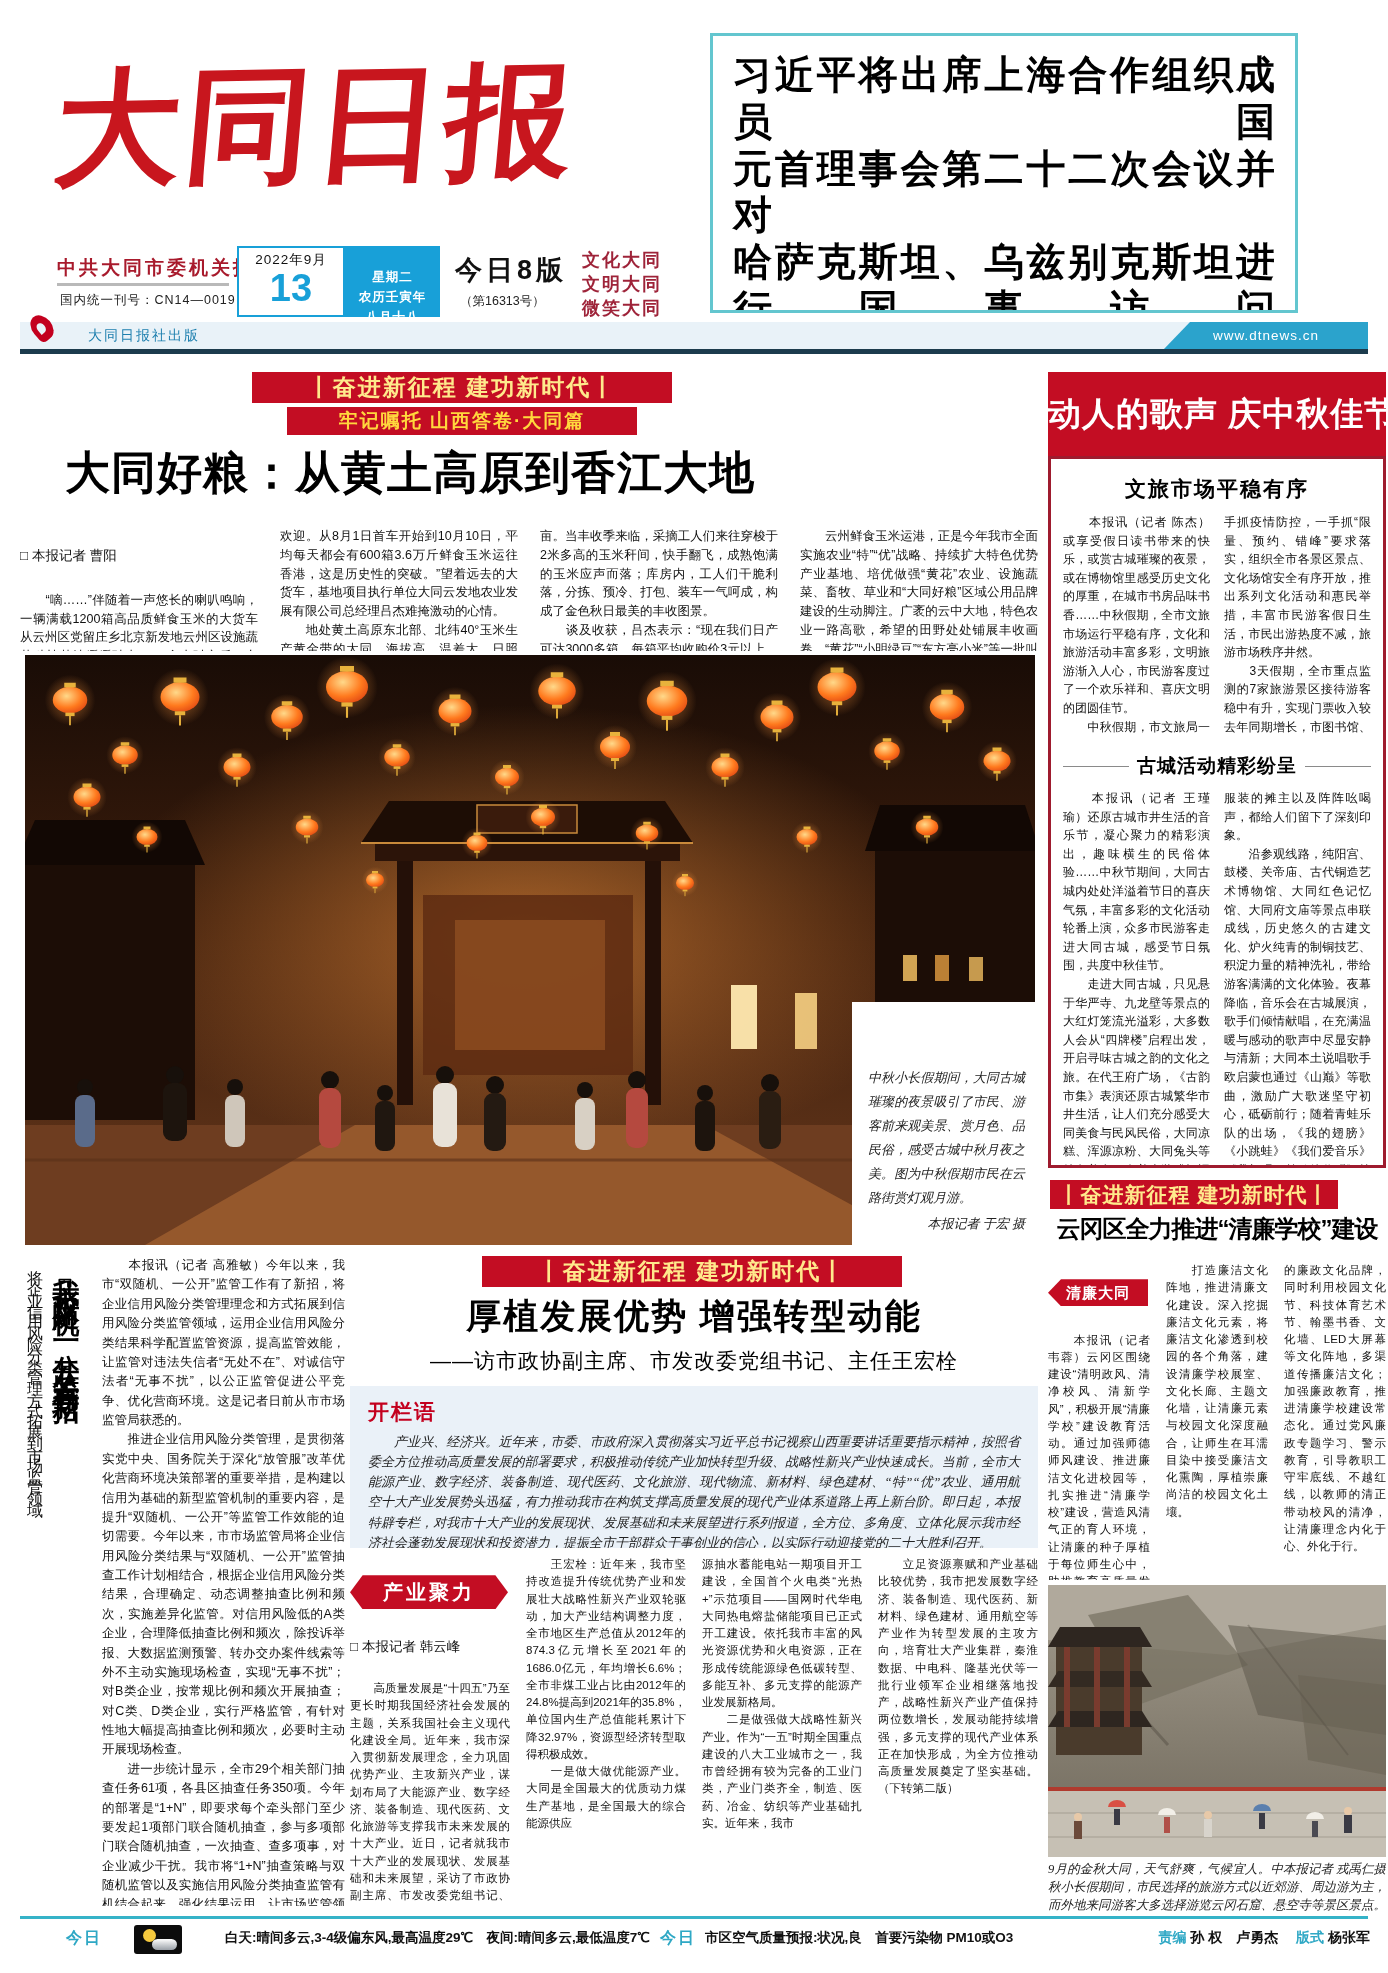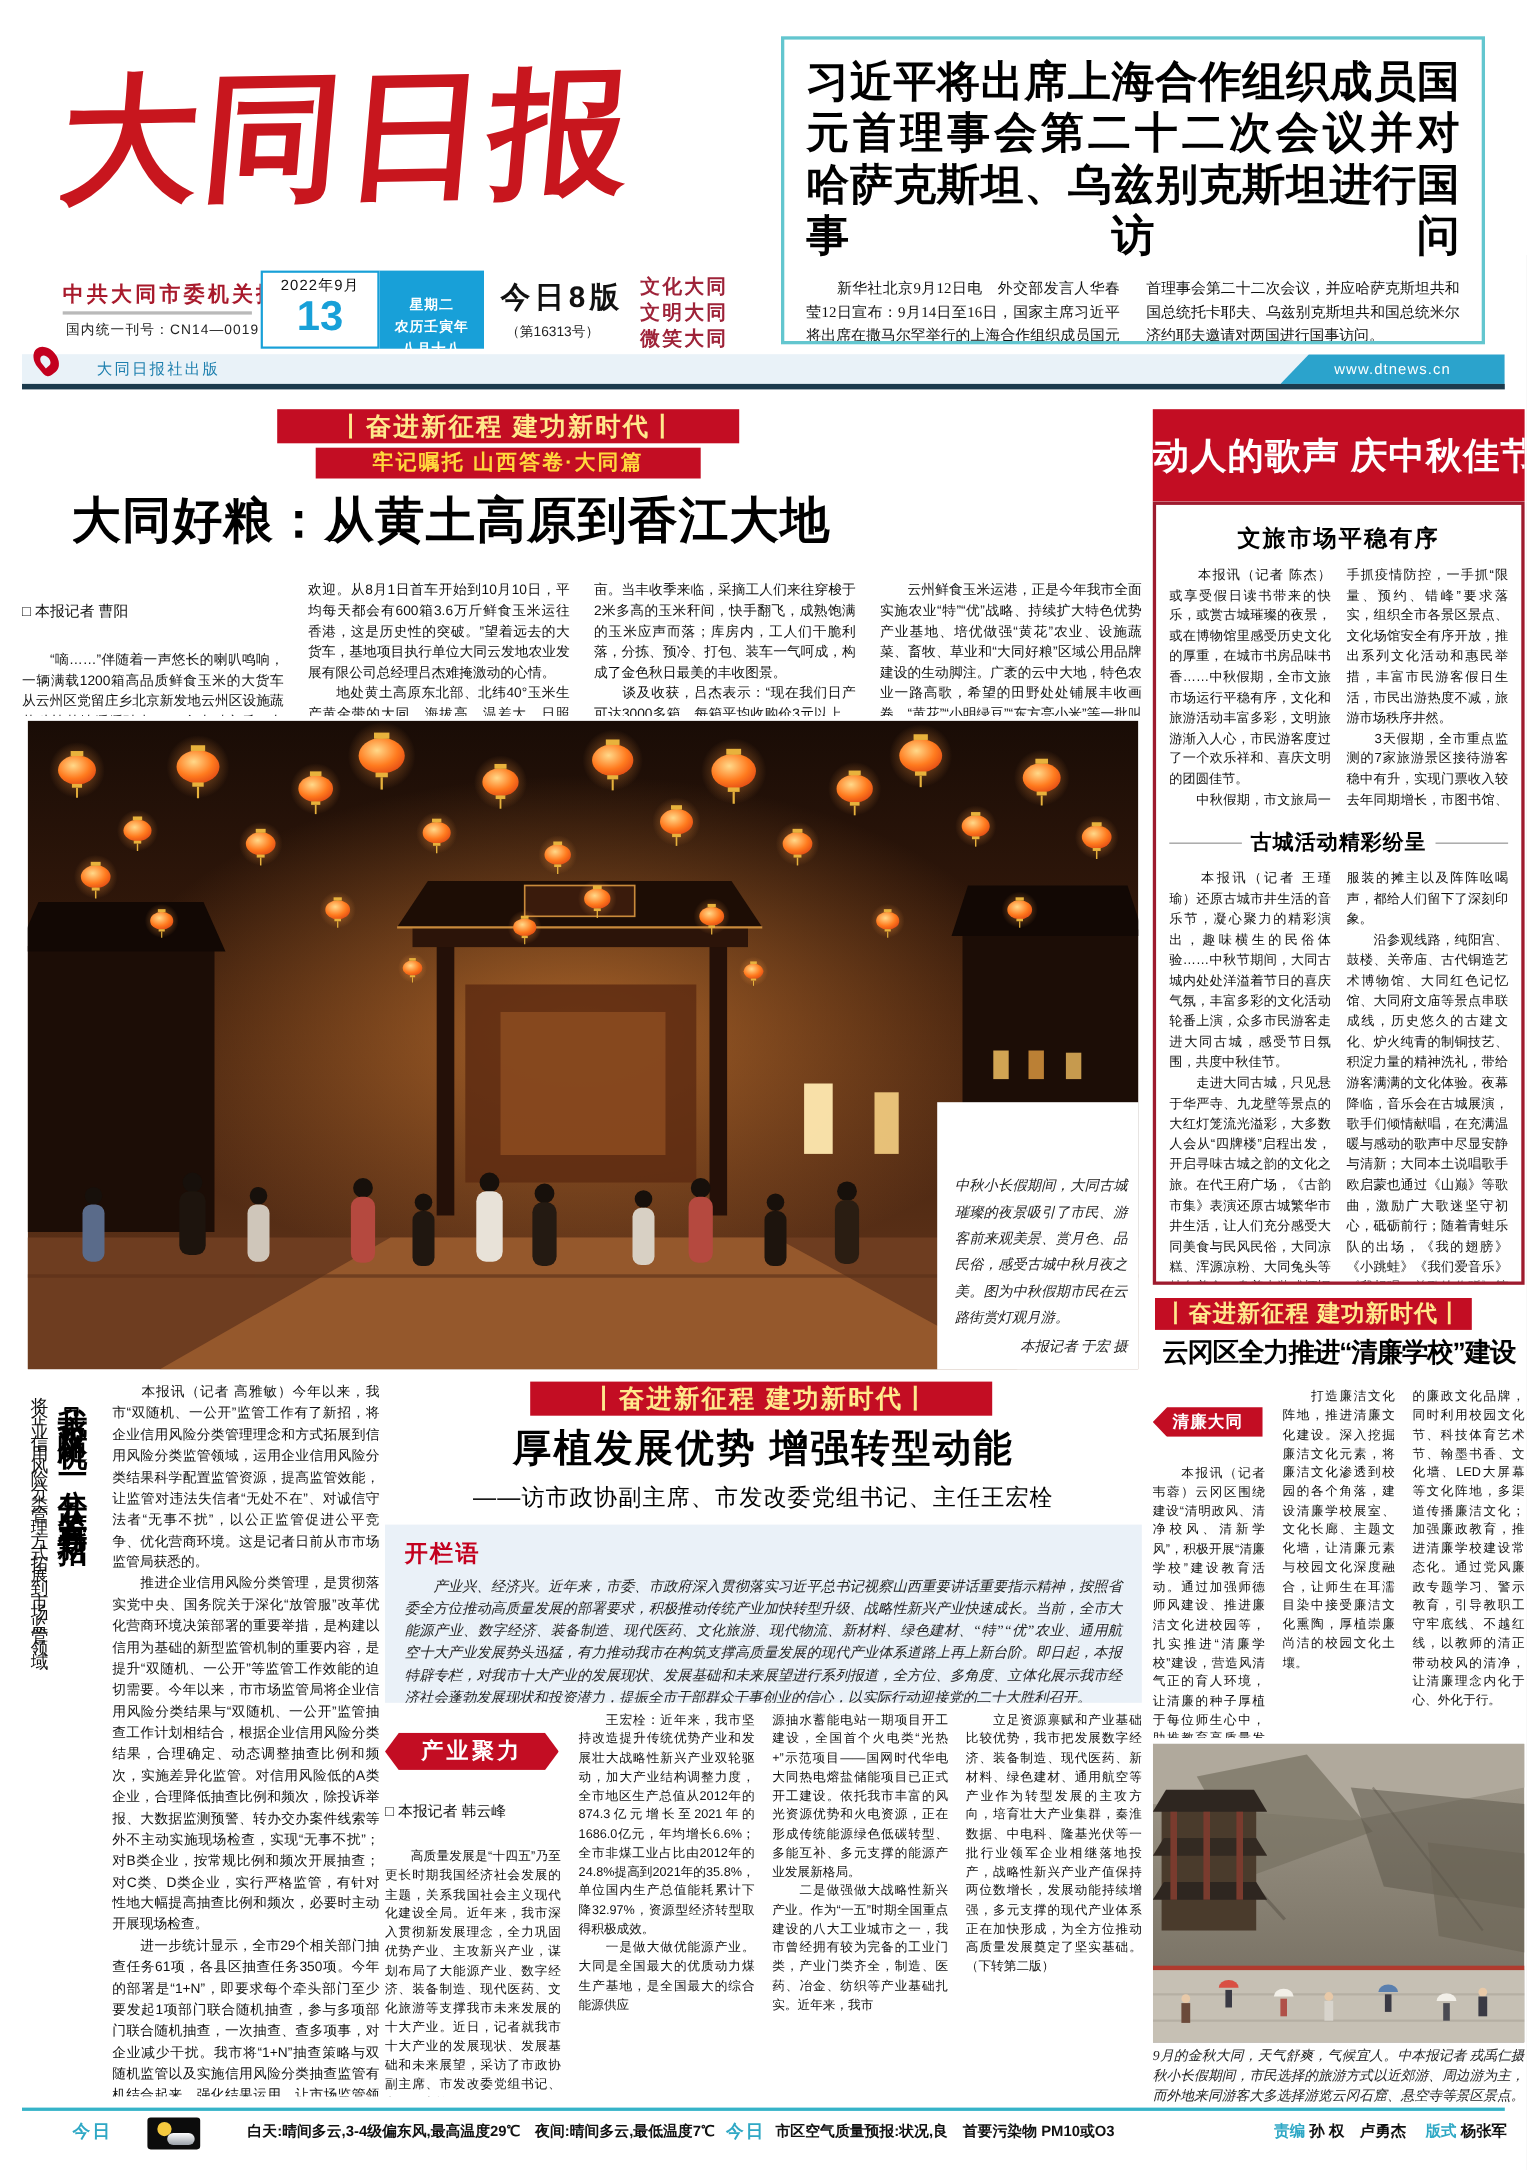--- a/index.html
+++ b/index.html
@@ -17,21 +17,21 @@
 
   .datebox { left:237px; top:246px; width:108px; height:71px; background:#fff; border:2px solid #18a0d8; text-align:center; }
   .datebox .ym { font-size:13.5px; color:#111; margin-top:3px; letter-spacing:1px; }
   .datebox .day { font-size:38px; font-weight:bold; color:#18a0d8; line-height:1.0; }
   .lunarbox { left:345px; top:246px; width:95px; height:71px; background:#18a0d8; color:#fff; text-align:center;
     font-size:12.5px; font-weight:bold; padding-top:21px; line-height:1.6; letter-spacing:1px; }
   .edition { left:455px; top:252px; font-size:27px; font-weight:bold; color:#111; letter-spacing:4px; }
   .issueno { left:460px; top:293px; font-size:12.5px; color:#222; }
   .slogans { left:582px; top:249px; font-size:18px; font-weight:bold; color:#9e2339; line-height:1.33; letter-spacing:2px; }
 
-  .topnews { left:710px; top:33px; width:640px; height:280px; border:3px solid #63c6cf; background:#fff; padding:16px 20px 8px 20px; overflow:hidden; }
+  .topnews { left:710px; top:33px; width:588px; height:280px; border:3px solid #63c6cf; background:#fff; padding:16px 20px 8px 20px; overflow:hidden; }
   .topnews .hl { font-size:39px; font-weight:bold; color:#000; line-height:1.2; text-align:justify; text-align-last:justify; letter-spacing:0px; }
   .topnews .body { margin-top:12px; column-count:2; column-gap:24px; font-size:13.5px; line-height:1.6;
     color:#111; text-align:justify; white-space:pre-line; font-family:Liberation Serif, serif; }
 
   .pubbar { left:20px; top:322px; width:1348px; height:27px; background:#e9f2f8; }
   .flame { left:32px; top:314px; width:20px; height:27px; background:#c3001e; border-radius:55% 55% 55% 6px;
     transform:rotate(-40deg); }
   .flame::after { content:""; position:absolute; left:5px; top:8px; width:8px; height:11px; background:#e9f2f8; border-radius:50% 50% 50% 0; }
   .pubtext { left:88px; top:327px; font-size:14px; color:#1d7fae; letter-spacing:2px; }
   .webtab { left:1164px; top:322px; width:204px; height:27px; background:#2ba3cc; color:#fff; font-size:13.5px;

